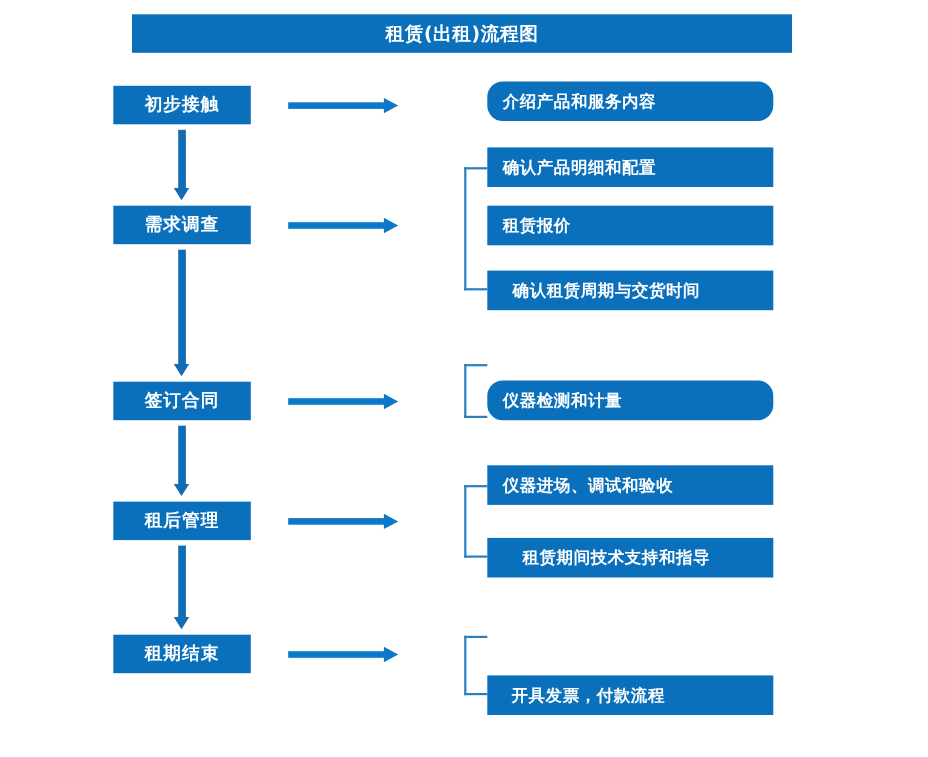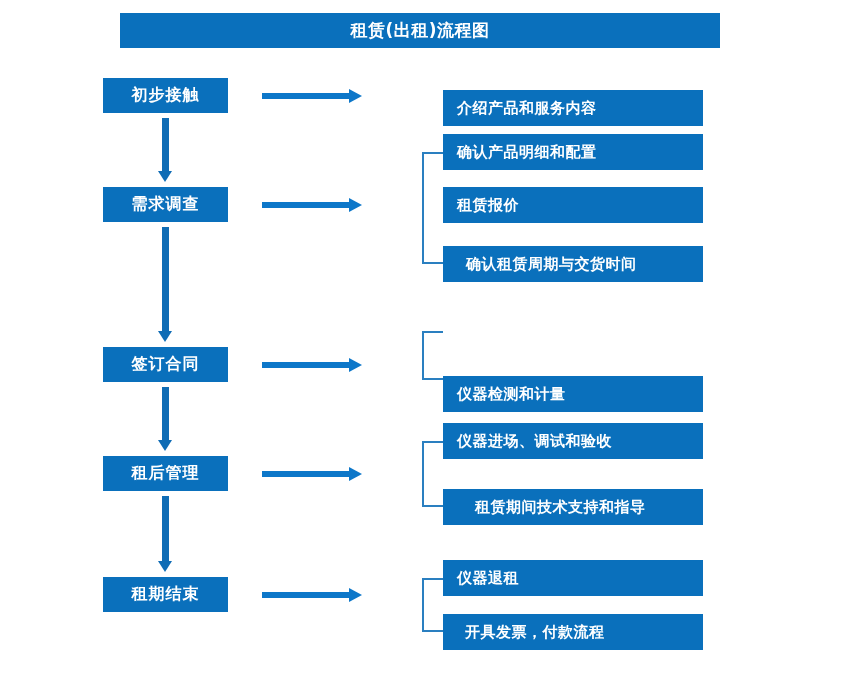--- a/index.html
+++ b/index.html
@@ -154,27 +154,26 @@
   </div>
 
   <div class="bracket" style="top:152px;height:112px;"></div>
 
   <div class="bracket" style="top:331px;height:49px;"></div>
 
   <div class="bracket" style="top:441px;height:66px;"></div>
 
   <div class="bracket" style="top:578px;height:54px;"></div>
 
-  <div class="detail-box" style="top:90px;">介绍产品和服务内容</div>
+  <div class="detail-box" style="top:74px;border-radius:14px;">介绍产品和服务内容</div>
 
   <div class="detail-box" style="top:134px;">确认产品明细和配置</div>
   <div class="detail-box" style="top:187px;">租赁报价</div>
   <div class="detail-box" style="top:246px;padding-left:23px;">确认租赁周期与交货时间</div>
 
-  <div class="detail-box" style="top:376px;">仪器检测和计量</div>
+  <div class="detail-box" style="top:346px;border-radius:14px;">仪器检测和计量</div>
 
   <div class="detail-box" style="top:423px;">仪器进场、调试和验收</div>
   <div class="detail-box" style="top:489px;padding-left:32px;">租赁期间技术支持和指导</div>
 
-  <div class="detail-box" style="top:560px;">仪器退租</div>
   <div class="detail-box" style="top:614px;padding-left:22px;">开具发票，付款流程</div>
 
 </div>
 
 </body></html>

